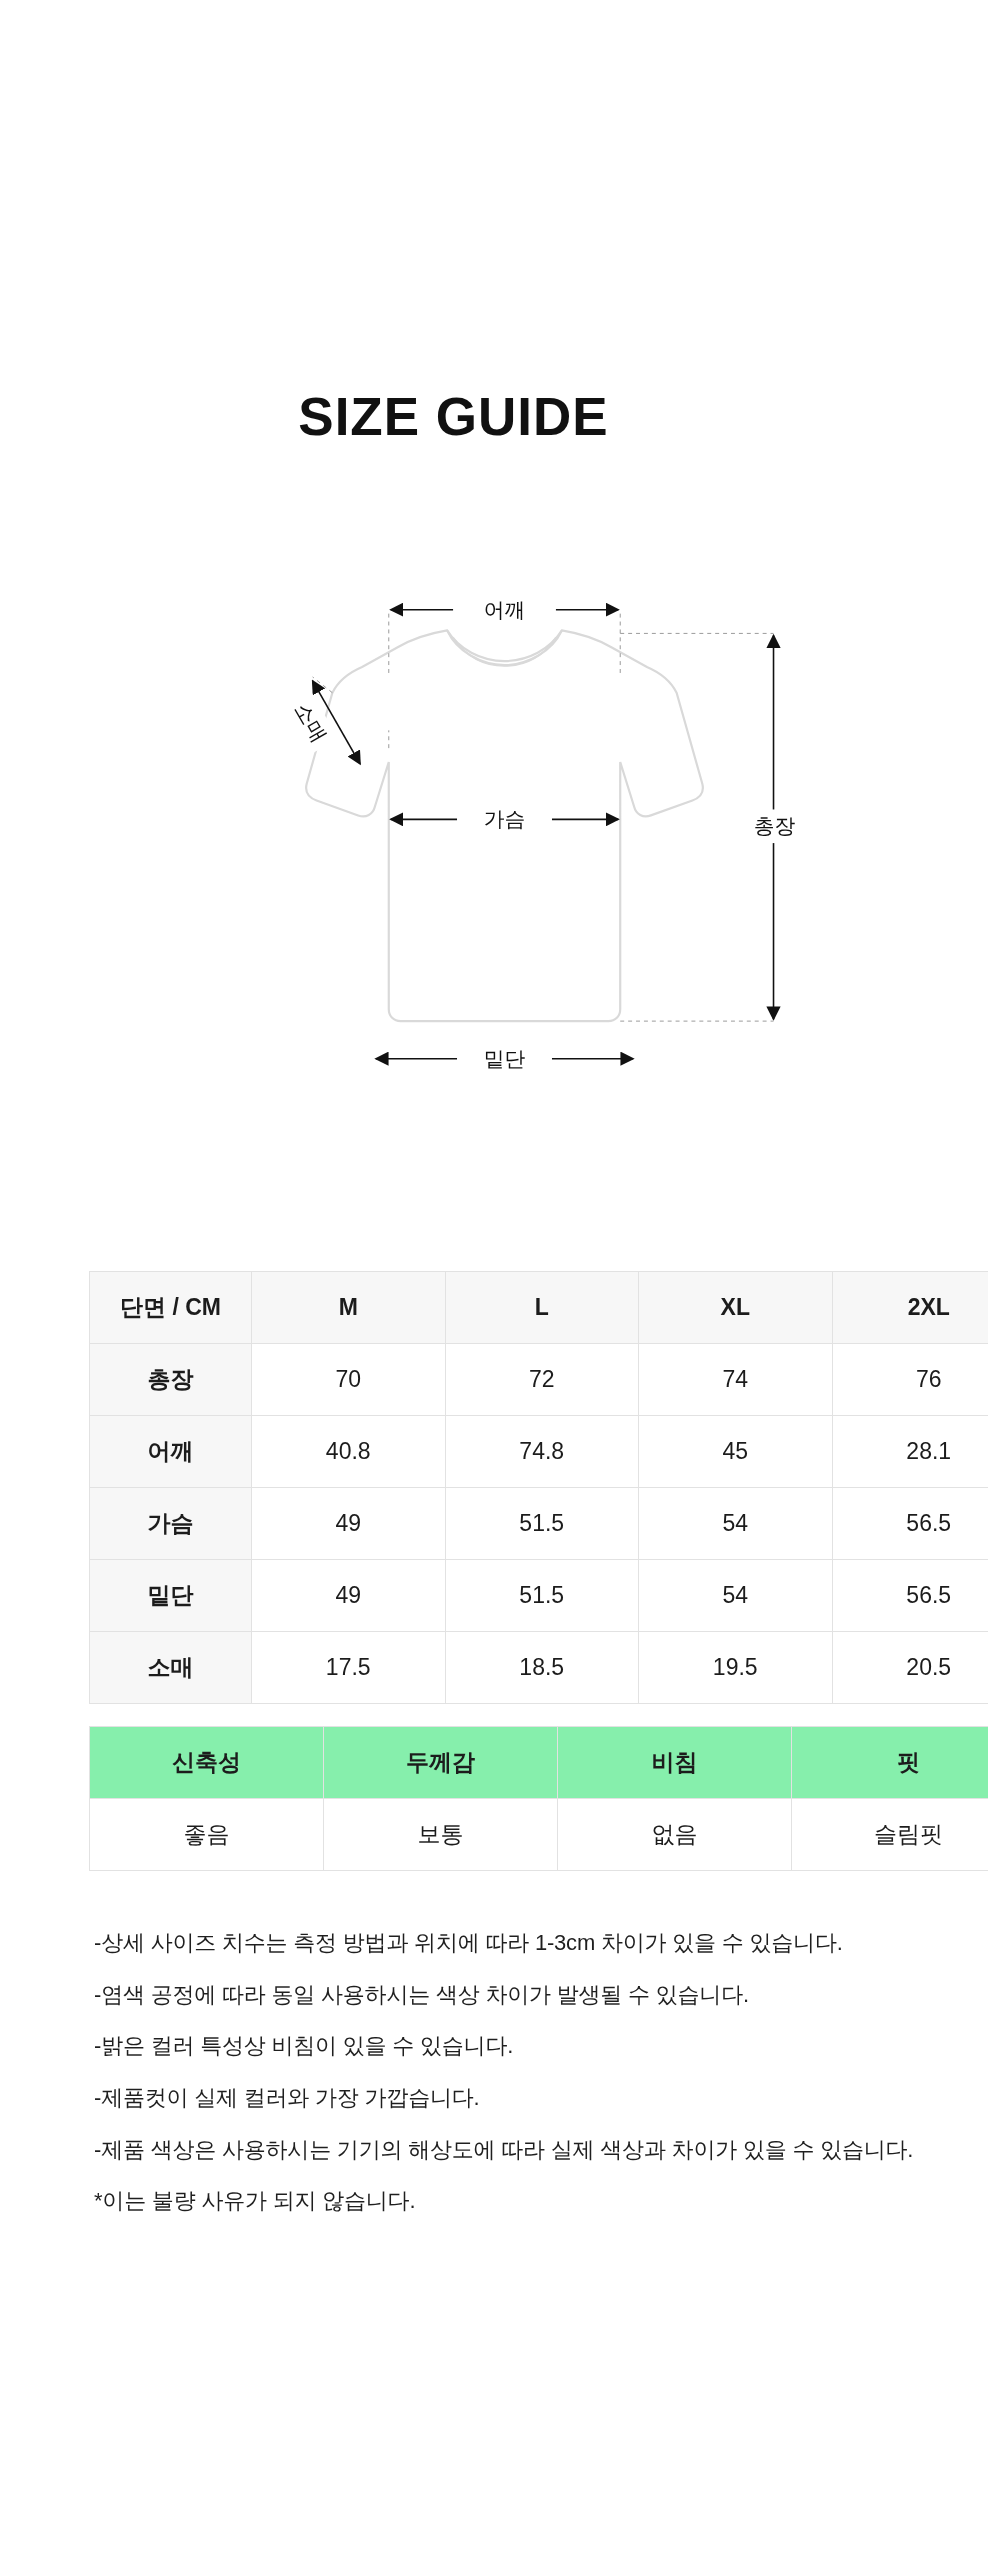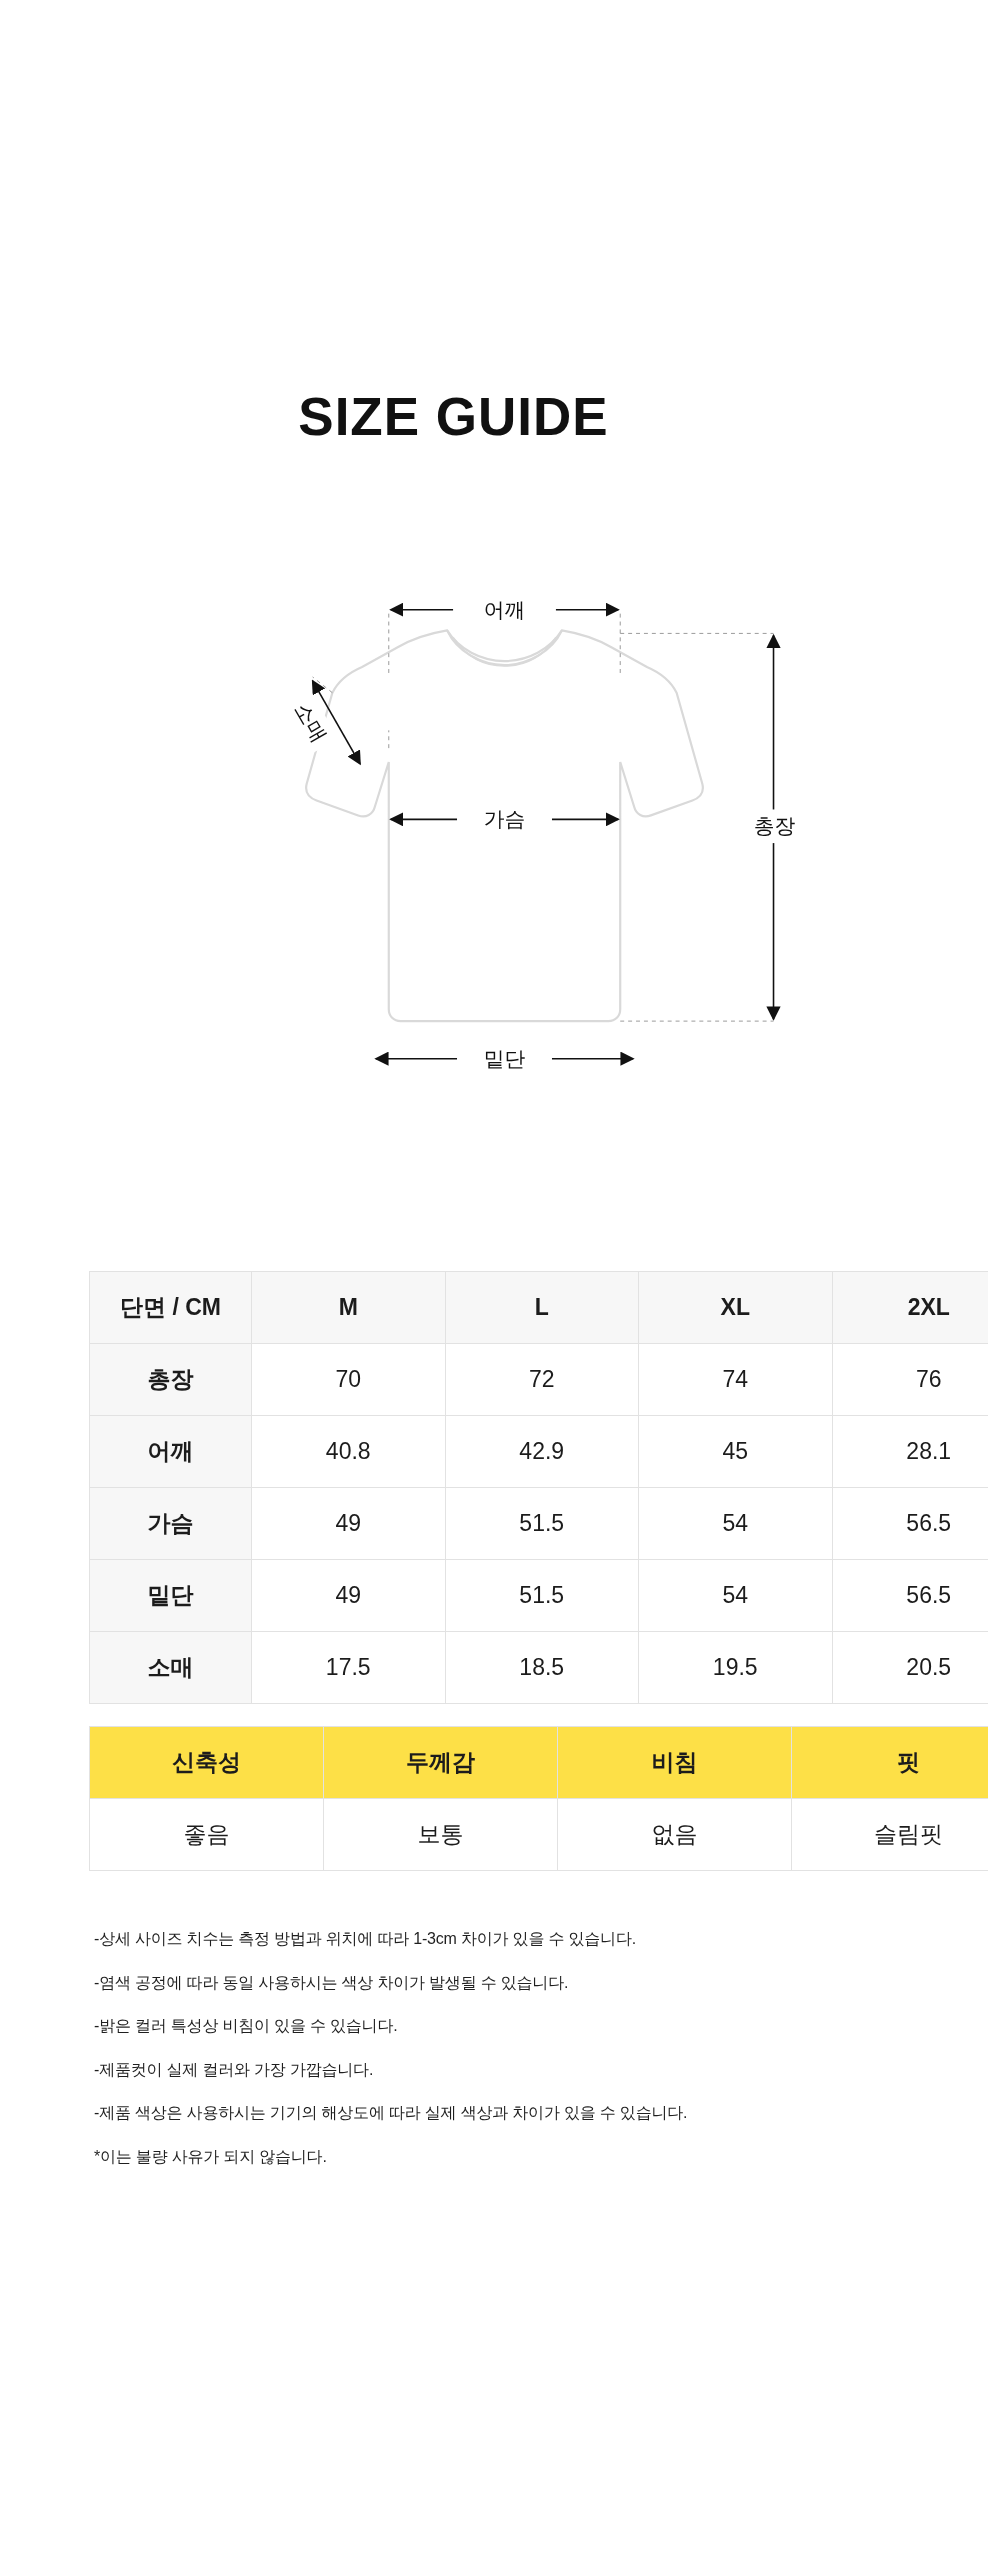--- a/index.html
+++ b/index.html
@@ -76,34 +76,34 @@
   }
   .measure table col.first { width: 162px; }
   .measure table td.rowhead {
     background: #f7f7f7;
     font-weight: bold;
   }
   .props table td {
     height: 69px;
   }
   .props table thead td {
-    background: #fde047;
+    background: #86efac;
     font-weight: bold;
   }
 
   
   .notes {
     position: absolute;
     left: 94px;
     top: 1928px;
     width: 821px;
   }
   .notes p {
     margin: 0 0 22px 0;
-    font-size: 16px;
+    font-size: 22px;
     line-height: 1.35;
     color: #1f1f1f;
     letter-spacing: -0.2px;
   }
 </style>
 </head>
 <body>
 
 <div class="page">
 
@@ -214,21 +214,21 @@
         <tr>
           <td class="rowhead">총장</td>
           <td>70</td>
           <td>72</td>
           <td>74</td>
           <td>76</td>
         </tr>
         <tr>
           <td class="rowhead">어깨</td>
           <td>40.8</td>
-          <td>42.9</td>
+          <td>74.8</td>
           <td>45</td>
           <td>28.1</td>
         </tr>
         <tr>
           <td class="rowhead">가슴</td>
           <td>49</td>
           <td>51.5</td>
           <td>54</td>
           <td>56.5</td>
         </tr>

